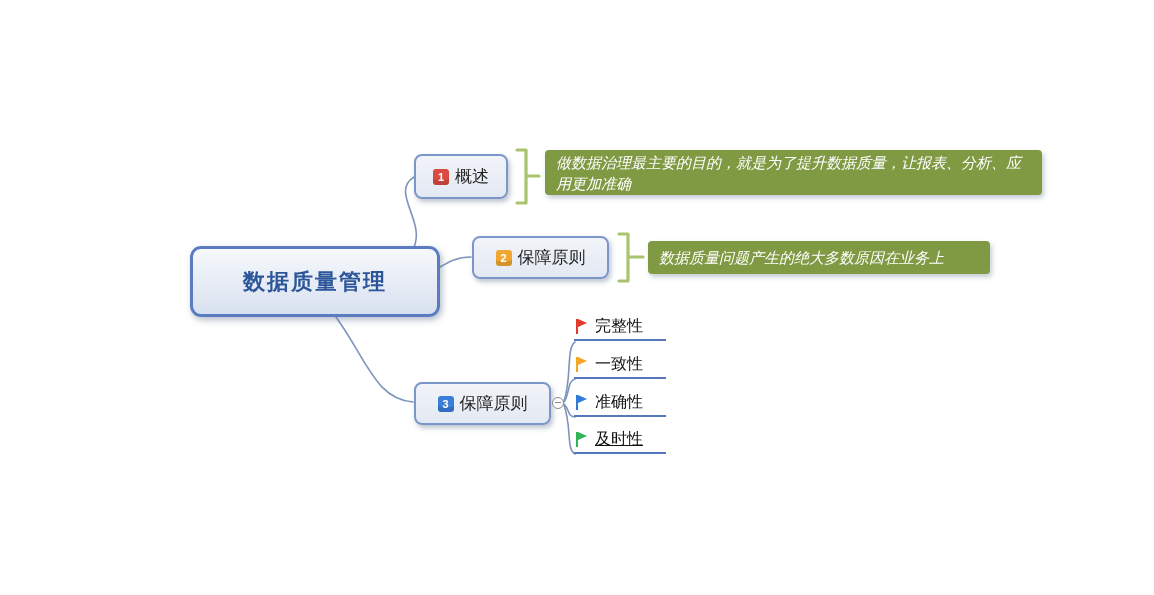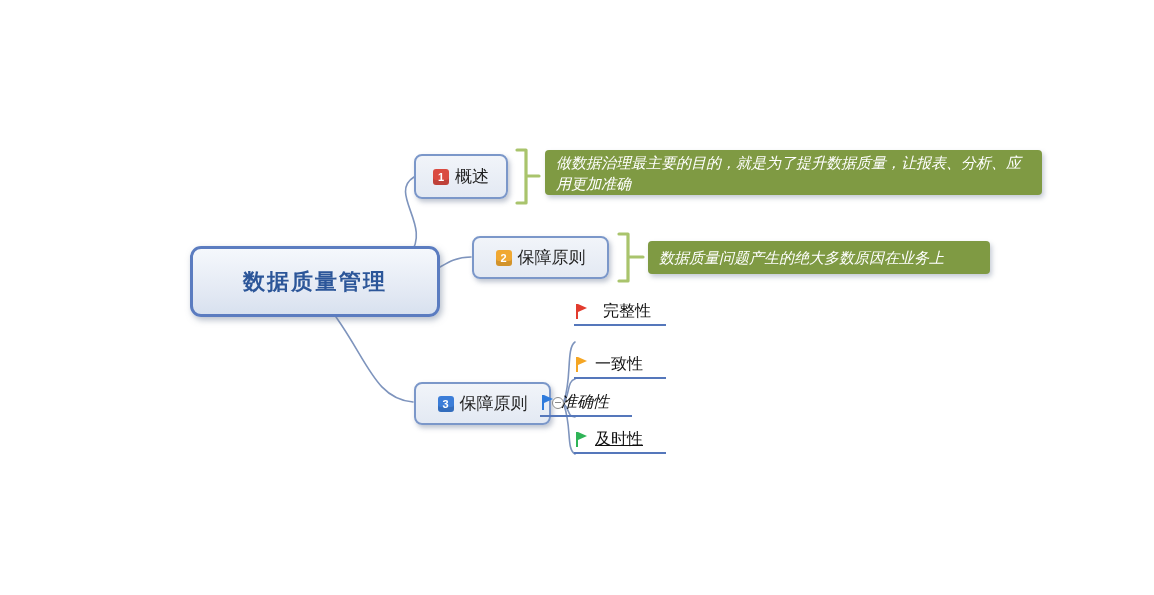--- a/index.html
+++ b/index.html
@@ -49,23 +49,23 @@
   }
   .summary-overview  { left:545px; top:150px; width:497px; height:45px; }
   .summary-rootcause { left:648px; top:241px; width:342px; height:33px; }
 
   .child {
     position:absolute; width:92px; height:27px; box-sizing:border-box;
     border-bottom:2px solid #5577bb; padding-left:2px;
     display:flex; align-items:center; font-size:16px; color:#111;
     cursor:pointer;
   }
-  .child-1 { left:574px; top:299px;gap:8px; }
+  .child-1 { left:574px; top:314px; }
   .child-2 { left:574px; top:352px; }
-  .child-3 { left:540px; top:390px;font-style:italic; }
+  .child-3 { left:574px; top:390px; }
   .child-4 { left:574px; top:427px;text-decoration:underline; }
 
   .flag { display:inline-block; position:relative; width:13px; height:15px; margin-right:6px; flex:0 0 auto; }
   .flag::before {
     content:""; position:absolute; left:0; top:0; width:2px; height:15px;
     background:var(--flag,#c00);
   }
   .flag::after {
     content:""; position:absolute; left:2px; top:0; width:0; height:0;
     border-top:4.5px solid transparent; border-bottom:4.5px solid transparent;

